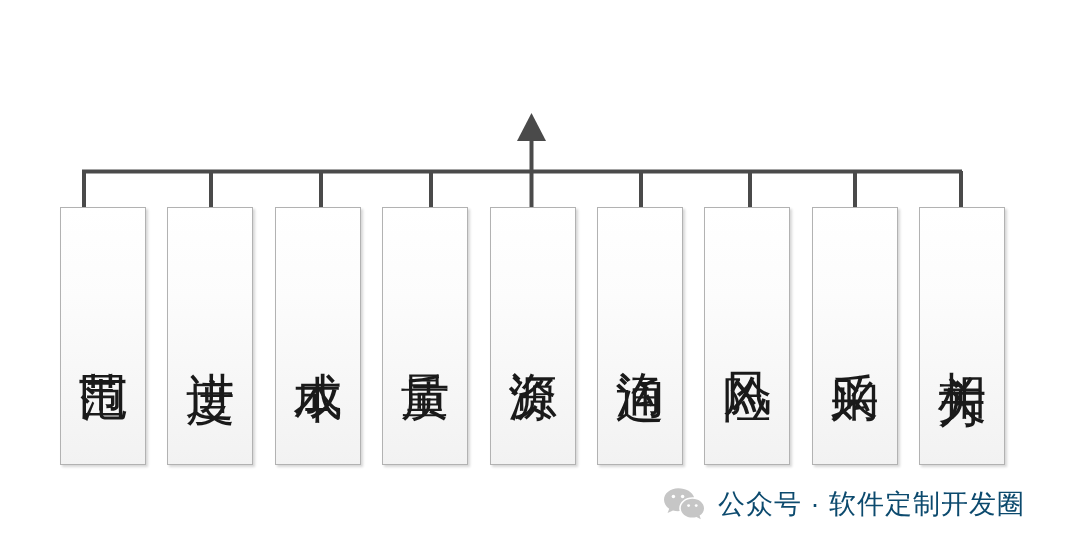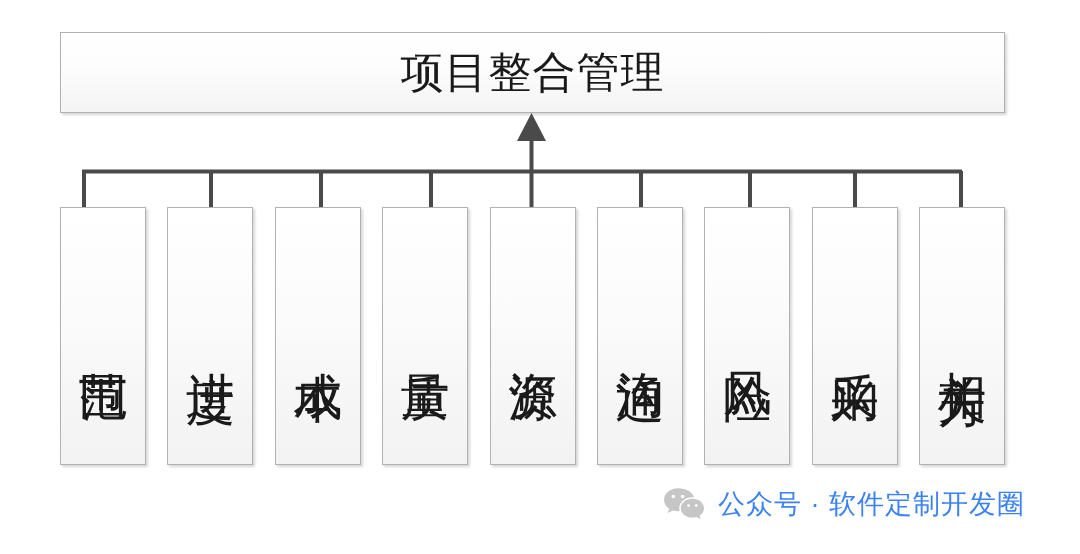--- a/index.html
+++ b/index.html
@@ -95,33 +95,30 @@
     color: #c6c6c6;
   }
   .wm-icon {
     width: 42px;
     height: 34px;
     display: block;
   }
   .wm-text {
     font-size: 27px;
     line-height: 1;
-    color: #3b82f6;
+    color: #0c4a6e;
     letter-spacing: 1px;
     white-space: nowrap;
   }
 </style>
 </head>
 <body>
 
 <div id="stage">
 
-  <div class="root-box">
-    <span class="root-label">项目整合管理</span>
-  </div>
 
   <svg class="connectors" viewBox="0 0 1080 554" width="1080" height="554" aria-hidden="true">
 
     <line x1="82" y1="171.5" x2="962" y2="171.5" stroke="#4a4a4a" stroke-width="4"></line>
 
     <line x1="531.5" y1="171.5" x2="531.5" y2="130" stroke="#4a4a4a" stroke-width="4"></line>
 
     <polygon points="531.5,113 546,141 517,141" fill="#4a4a4a"></polygon>
 
     <line x1="84" y1="171" x2="84" y2="209" stroke="#4a4a4a" stroke-width="4"></line>

